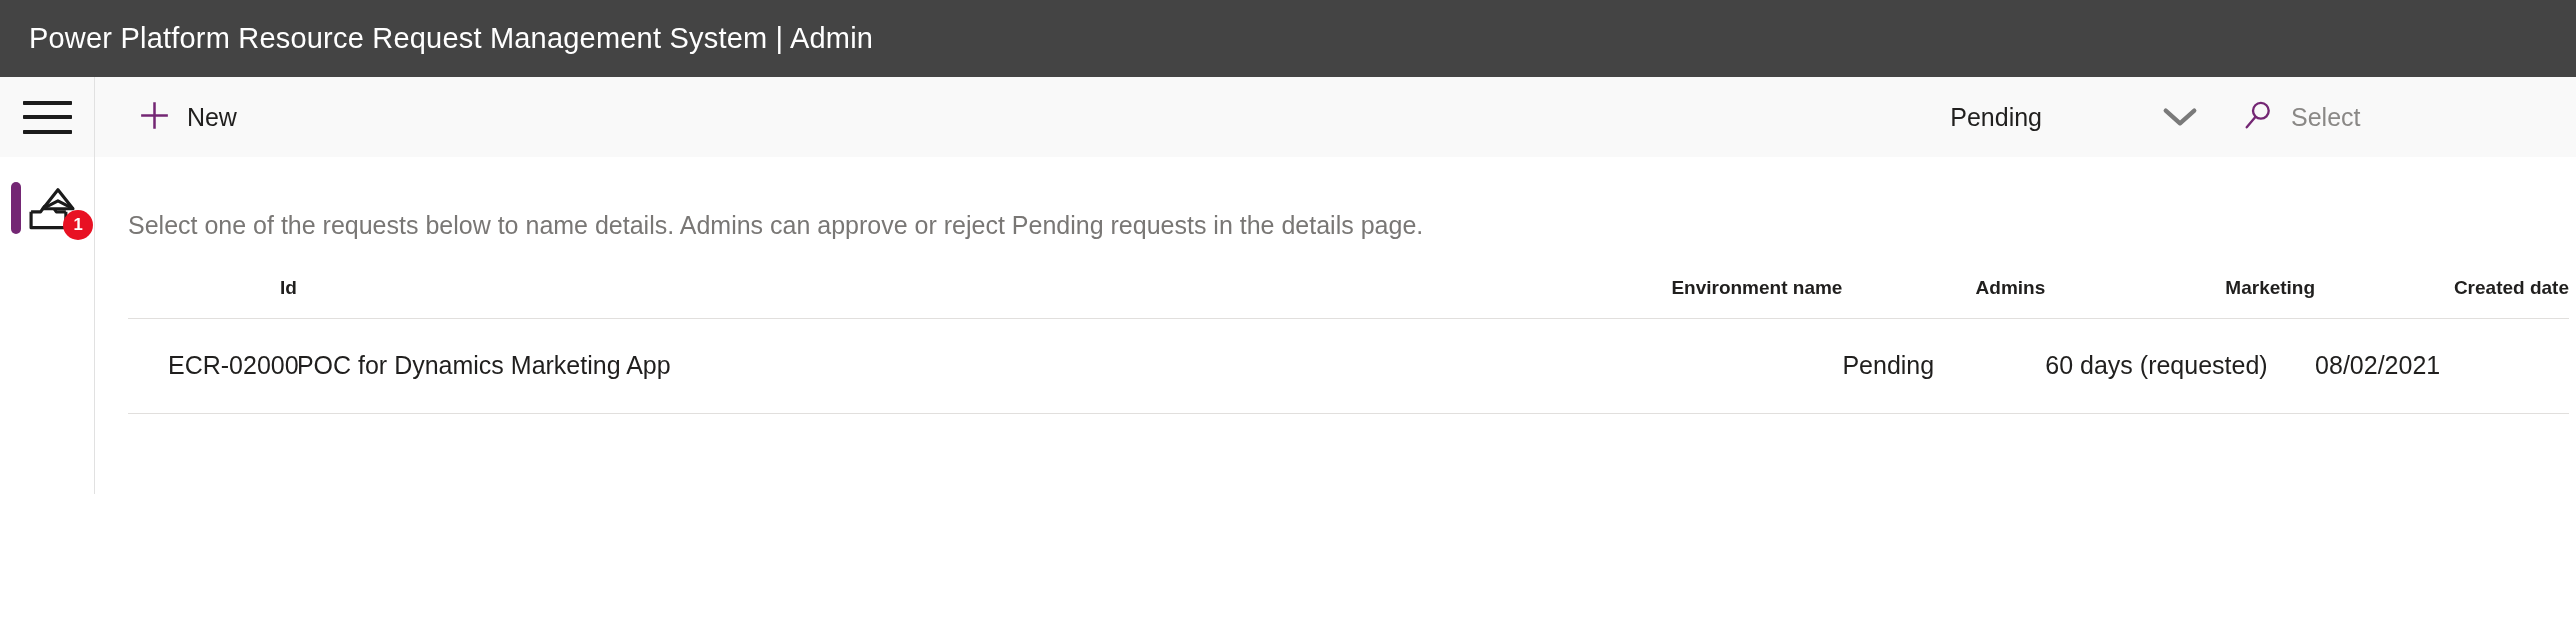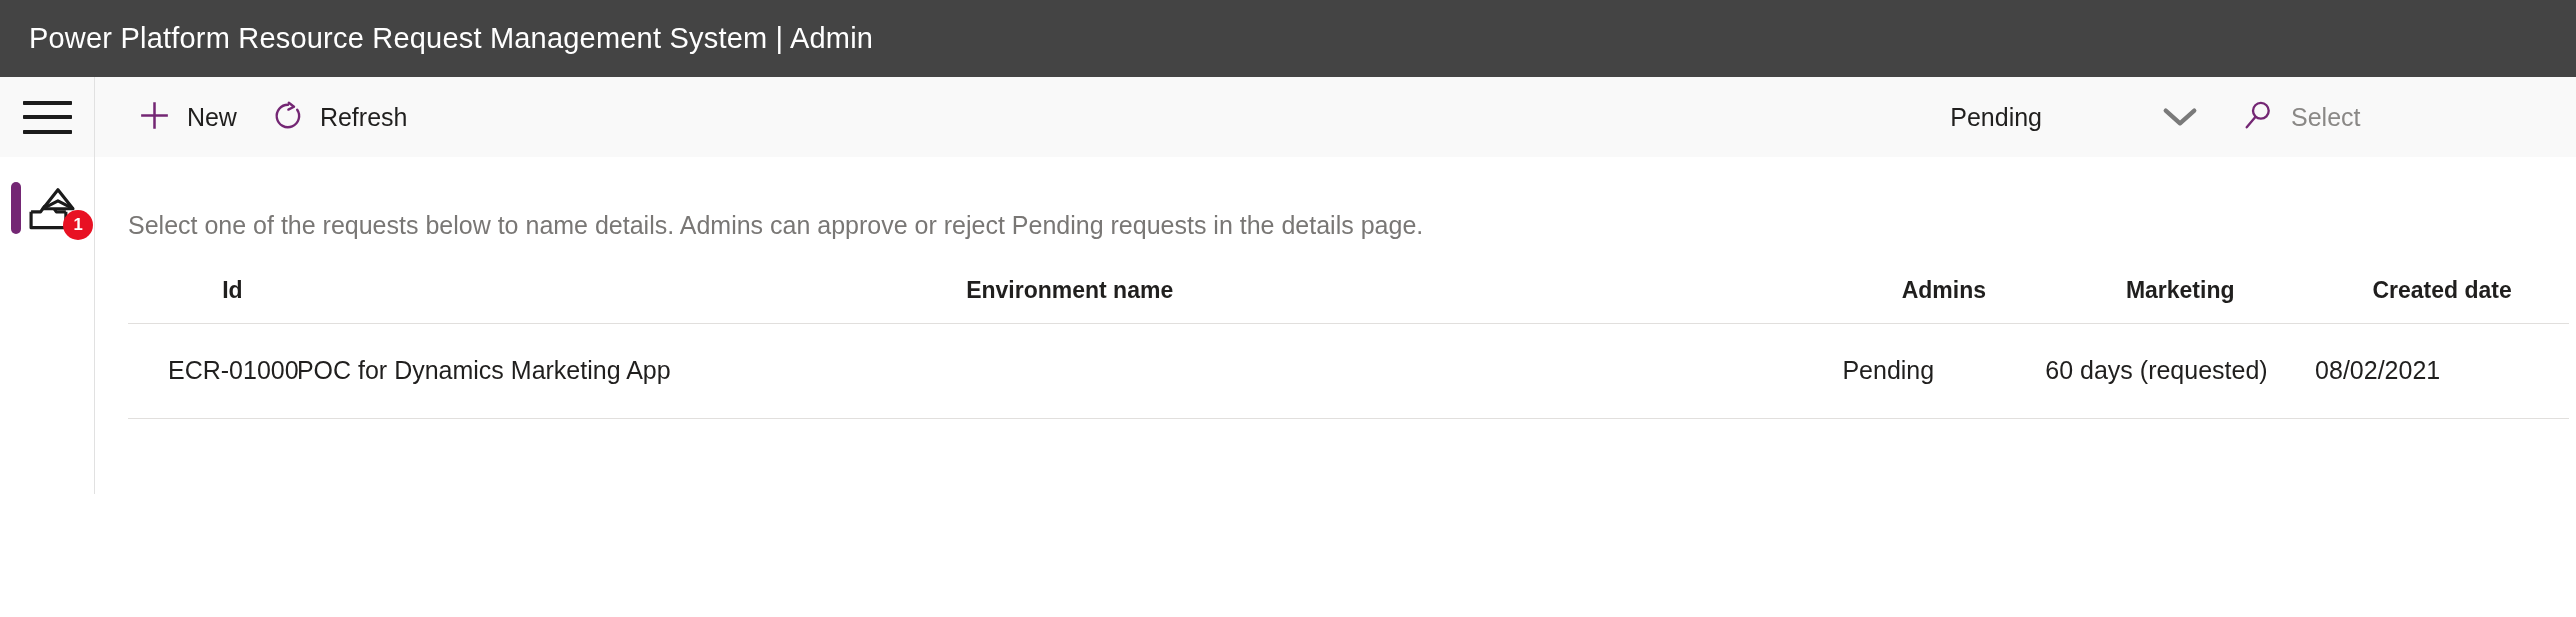--- a/index.html
+++ b/index.html
@@ -213,22 +213,22 @@
   }
 
   
   .grid {
     margin-top: 37px;
     width: 2441px;
     border-collapse: collapse;
     table-layout: fixed;
   }
   .grid th {
-    text-align: center;
-    font-size: 23px;
+    text-align: right;
+    font-size: 19px;
     font-weight: 700;
     color: #201f1e;
     padding: 0 0 19px 0;
     border-bottom: 0.8px solid #e1dfdd;
     white-space: nowrap;
   }
   .grid td {
     text-align: left;
     font-size: 25px;
     font-weight: 400;
@@ -289,29 +289,20 @@
 
         <div class="cmd-btn">
           <span>
             <svg width="33" height="33" viewBox="0 0 42 42" aria-hidden="true">
               <path d="M21 4 L21 38 M4 21 L38 21" stroke="#742774" stroke-width="3.2" stroke-linecap="butt"></path>
             </svg>
           </span>
           <span class="label">New</span>
         </div>
 
-        <div class="cmd-btn">
-          <span>
-            <svg width="32" height="32" viewBox="0 0 40 40" fill="none" aria-hidden="true">
-              <path d="M20 6 A14 14 0 1 0 31.5 12.2" stroke="#742774" stroke-width="3" fill="none" stroke-linecap="round"></path>
-              <path d="M21 3.5 L27.5 8.5 L20.5 12" stroke="#742774" stroke-width="3" fill="none" stroke-linecap="round" stroke-linejoin="round"></path>
-            </svg>
-          </span>
-          <span class="label">Refresh</span>
-        </div>
 
         <div class="spacer"></div>
 
         <div class="filter-group">
           <span class="filter-value">Pending</span>
           <span class="chevron-btn">
             <svg width="38" height="24" viewBox="0 0 48 30" fill="none" aria-hidden="true">
               <path d="M6 7 L24 23 L42 7" stroke="#7a7a7a" stroke-width="5.5" fill="none" stroke-linecap="round" stroke-linejoin="round"></path>
             </svg>
           </span>
@@ -339,21 +330,21 @@
             <tr>
               <th class="col-id">Id</th>
               <th class="col-env">Environment name</th>
               <th class="col-state">Admins</th>
               <th class="col-exp">Marketing</th>
               <th class="col-date">Created date</th>
             </tr>
           </thead>
           <tbody>
             <tr>
-              <td class="col-id">ECR-01000</td>
+              <td class="col-id">ECR-02000</td>
               <td class="col-env">POC for Dynamics Marketing App</td>
               <td class="col-state">Pending</td>
               <td class="col-exp">60 days (requested)</td>
               <td class="col-date">08/02/2021</td>
             </tr>
           </tbody>
         </table>
 
       </div>
 

